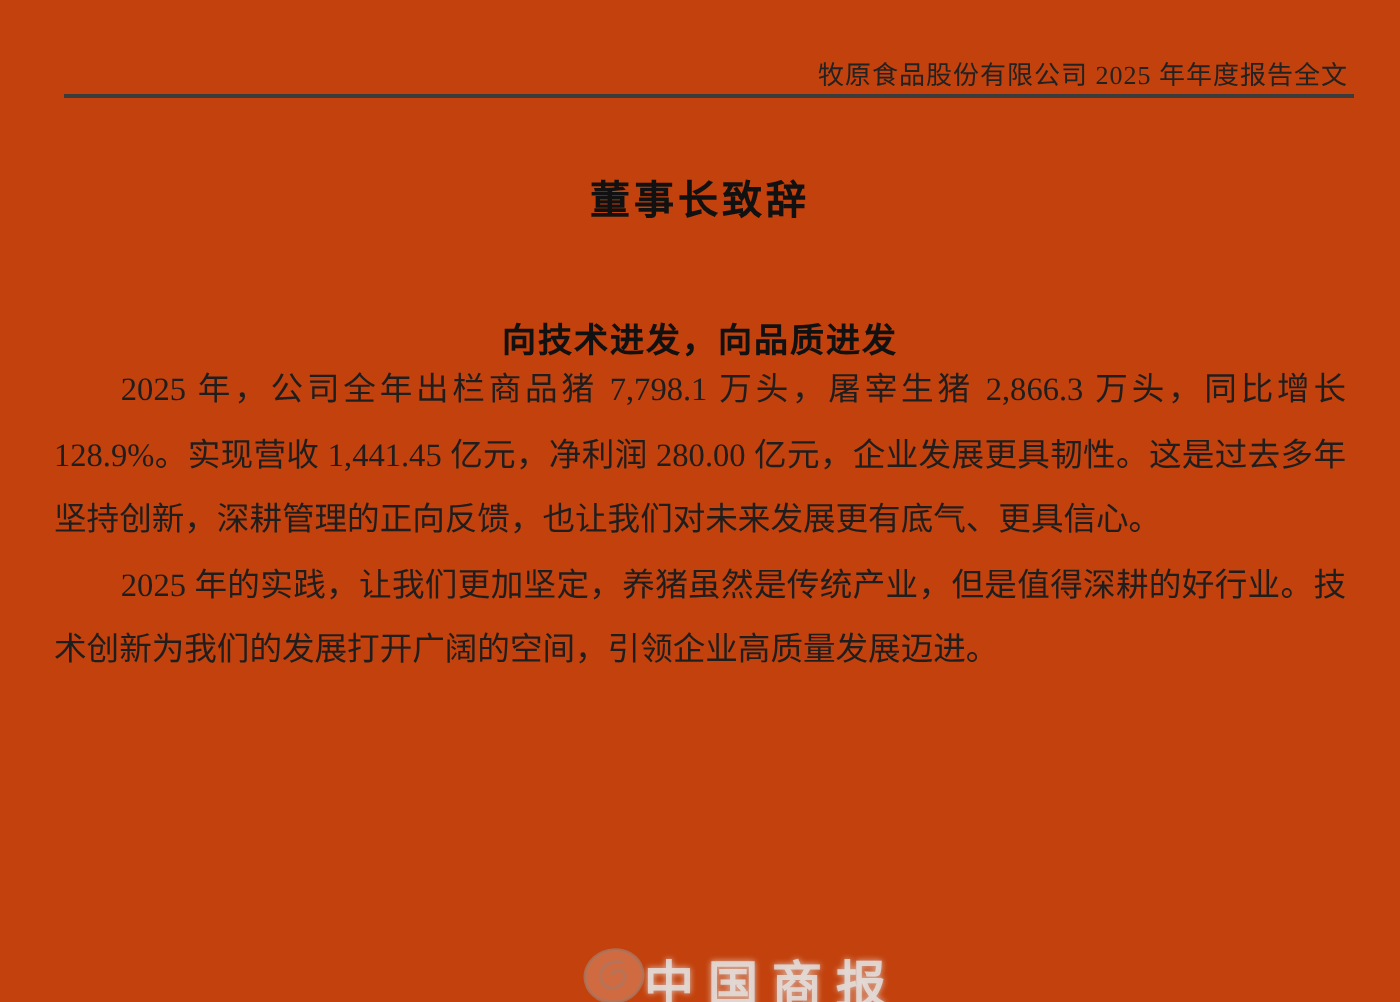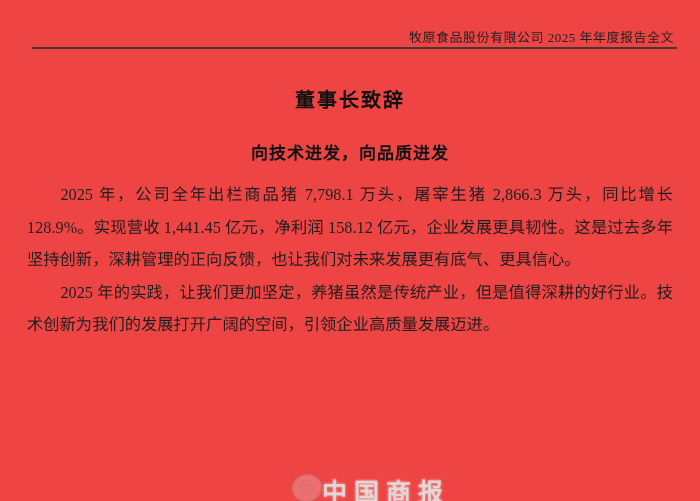--- a/index.html
+++ b/index.html
@@ -4,21 +4,21 @@
 <style>
   html, body {
     margin: 0;
     padding: 0;
     background: #ffffff;
   }
   .page {
     position: relative;
     width: 700px;
     height: 501px;
-    background: #ef4444;
+    background: #c2410c;
     overflow: hidden;
     font-family: "Liberation Serif", "DejaVu Serif", serif;
     color: #1c1c1c;
   }
   .report-header-title {
     position: absolute;
     top: 27px;
     right: 26px;
     font-size: 13px;
     letter-spacing: 0.5px;
@@ -41,21 +41,21 @@
     margin: 0;
     text-align: center;
     font-family: "Liberation Sans", "DejaVu Sans", sans-serif;
     font-size: 20px;
     font-weight: 700;
     letter-spacing: 2px;
     color: #111111;
   }
   .doc-subtitle {
     position: absolute;
-    top: 139px;
+    top: 156px;
     left: 0;
     width: 700px;
     margin: 0;
     text-align: center;
     font-family: "Liberation Sans", "DejaVu Sans", sans-serif;
     font-size: 17px;
     font-weight: 700;
     letter-spacing: 1px;
     color: #111111;
   }
@@ -110,21 +110,21 @@
 
   <div class="report-header-title">牧原食品股份有限公司 2025 年年度报告全文</div>
 
   <div class="header-rule"></div>
 
   <h1 class="doc-title">董事长致辞</h1>
 
   <h2 class="doc-subtitle">向技术进发，向品质进发</h2>
 
   <div class="body-text">
-    <p>2025 年，公司全年出栏商品猪 7,798.1 万头，屠宰生猪 2,866.3 万头，同比增长 128.9%。实现营收 1,441.45 亿元，净利润 158.12 亿元，企业发展更具韧性。这是过去多年坚持创新，深耕管理的正向反馈，也让我们对未来发展更有底气、更具信心。</p>
+    <p>2025 年，公司全年出栏商品猪 7,798.1 万头，屠宰生猪 2,866.3 万头，同比增长 128.9%。实现营收 1,441.45 亿元，净利润 280.00 亿元，企业发展更具韧性。这是过去多年坚持创新，深耕管理的正向反馈，也让我们对未来发展更有底气、更具信心。</p>
     <p>2025 年的实践，让我们更加坚定，养猪虽然是传统产业，但是值得深耕的好行业。技术创新为我们的发展打开广阔的空间，引领企业高质量发展迈进。</p>
   </div>
 
   <div class="watermark">
     <svg class="watermark-logo" viewBox="0 0 34 32" xmlns="http://www.w3.org/2000/svg">
       <ellipse cx="17" cy="16" rx="14.5" ry="13" fill="rgba(255,255,255,0.4)" stroke="rgba(160,160,160,0.8)" stroke-width="1.6"></ellipse>
       <path d="M 22 10 C 14 7, 8 13, 11 19 C 13 23, 20 23, 22 18 C 23.5 14.5, 19 12, 16.5 15" fill="none" stroke="rgba(160,160,160,0.8)" stroke-width="1.6" stroke-linecap="round"></path>
     </svg>
     <span class="watermark-text">中国商报</span>
   </div>

